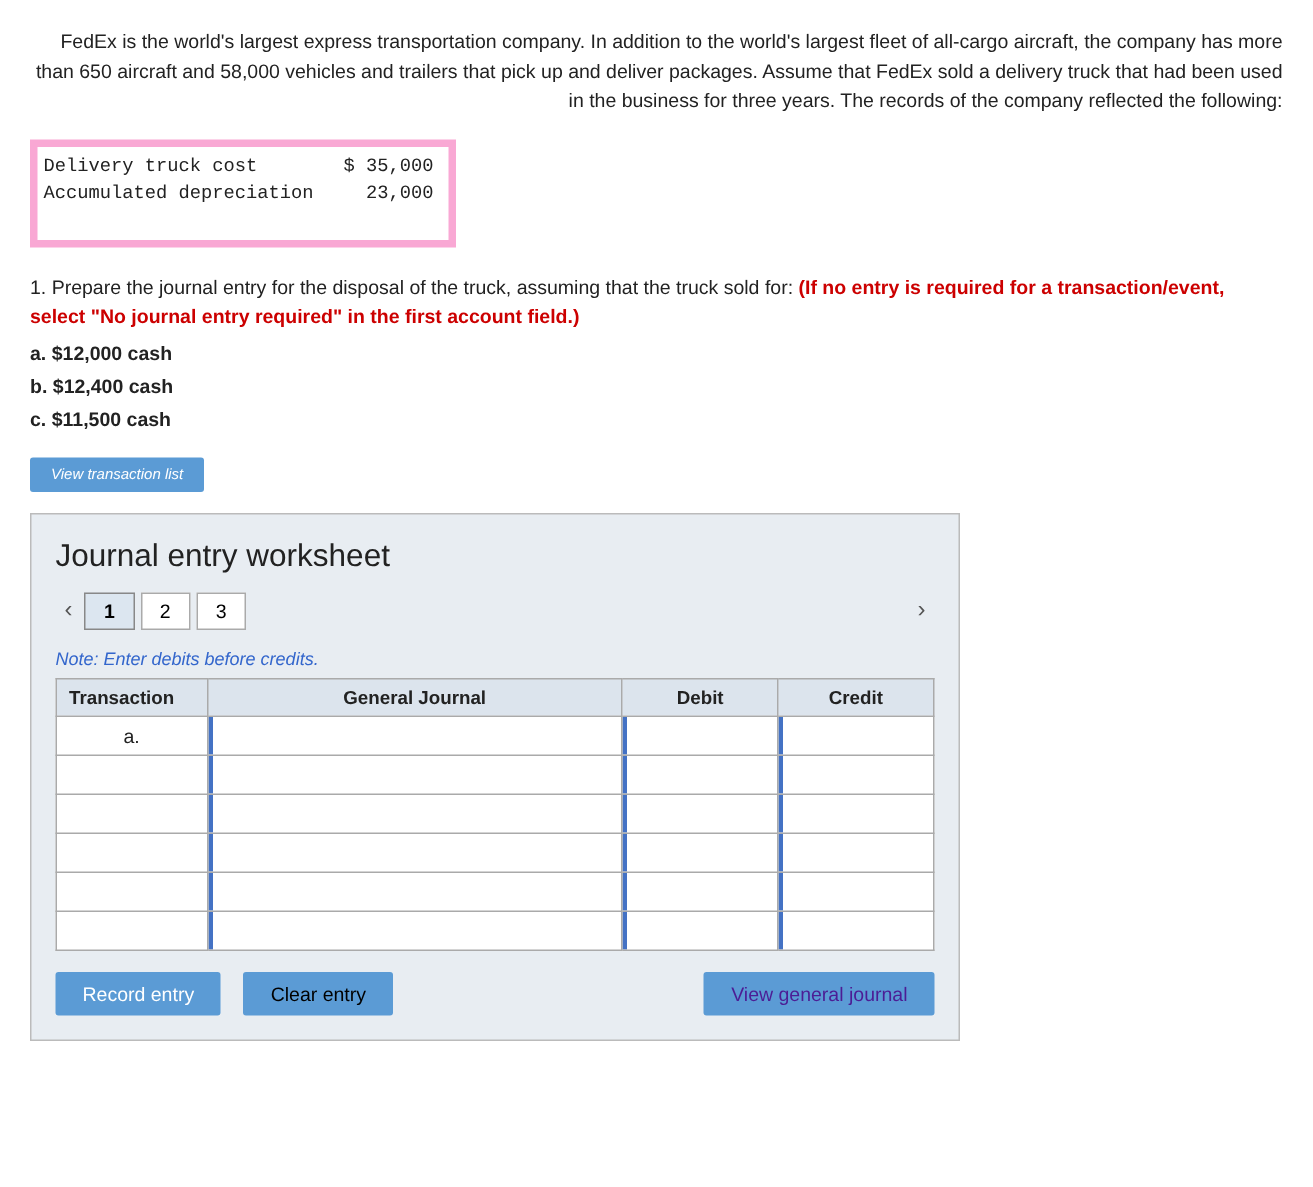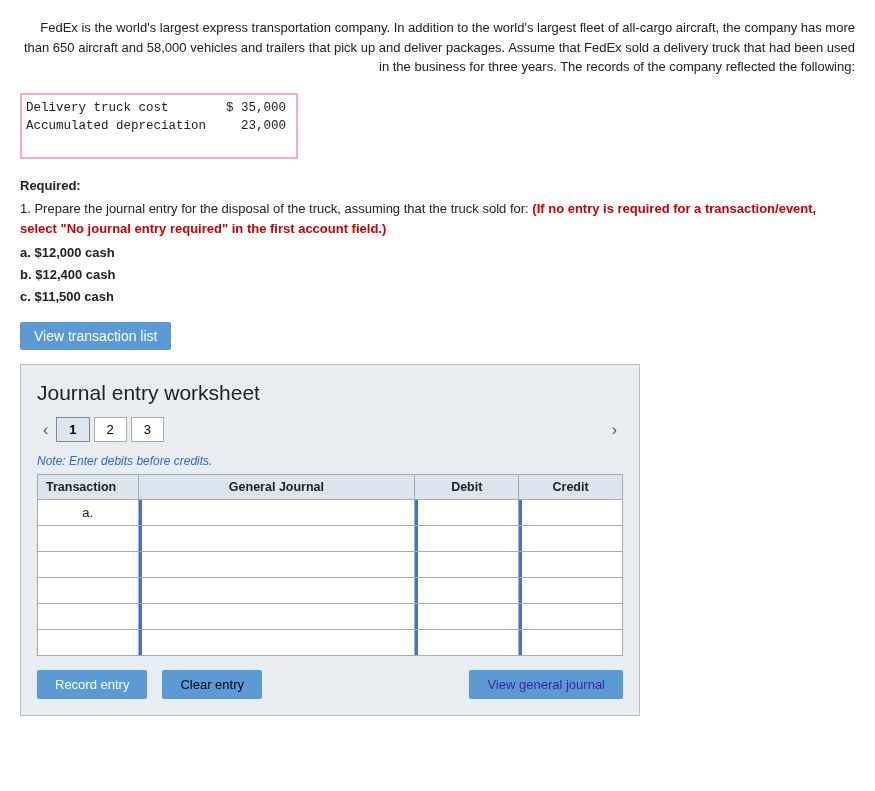--- a/index.html
+++ b/index.html
@@ -29,21 +29,21 @@
     .data-table td {
       padding: 2px 10px 2px 4px;
     }
     .data-table .label-col {
       min-width: 200px;
     }
     .data-table .value-col {
       text-align: right;
     }
     .data-table-wrapper {
-      border: 2px solid #f9a8d4;
+      border: 5px solid #f9a8d4;
       display: inline-block;
       padding: 4px 0;
       background: #fff;
     }
 
     .required-section {
       margin-bottom: 14px;
     }
     .required-section .required-label {
       font-weight: bold;
@@ -64,24 +64,25 @@
     }
     .options span {
       font-weight: bold;
     }
 
     .btn-view-transaction {
       background-color: #5b9bd5;
       color: #fff;
       border: none;
       padding: 6px 14px;
-      font-size: 14px;
+      font-size: 10px;
       cursor: pointer;
       margin-bottom: 14px;
       border-radius: 2px;
+      font-style: italic;
     }
 
     .worksheet-container {
       border: 1px solid #bbb;
       background: #e8edf2;
       padding: 16px 16px 16px 16px;
       max-width: 620px;
     }
 
     .worksheet-title {
@@ -239,23 +240,20 @@
       <tr>
         <td class="label-col">Accumulated depreciation</td>
         <td class="value-col">23,000</td>
       </tr>
     </tbody>
   </table>
 </div>
 
 
 <div class="required-section" style="margin-top:14px;">
-  <div class="instruction">
-    <span class="required-label">Required:</span>
-  </div>
   <div class="instruction">
     <span>1. Prepare the journal entry for the disposal of the truck, assuming that the truck sold for: </span><span class="highlight-red">(If no entry is required for a transaction/event, select "No journal entry required" in the first account field.)</span>
   </div>
   <div class="options">
     <div><span>a.</span> <span>$12,000 cash</span></div>
     <div><span>b.</span> <span>$12,400 cash</span></div>
     <div><span>c.</span> <span>$11,500 cash</span></div>
   </div>
 </div>
 

